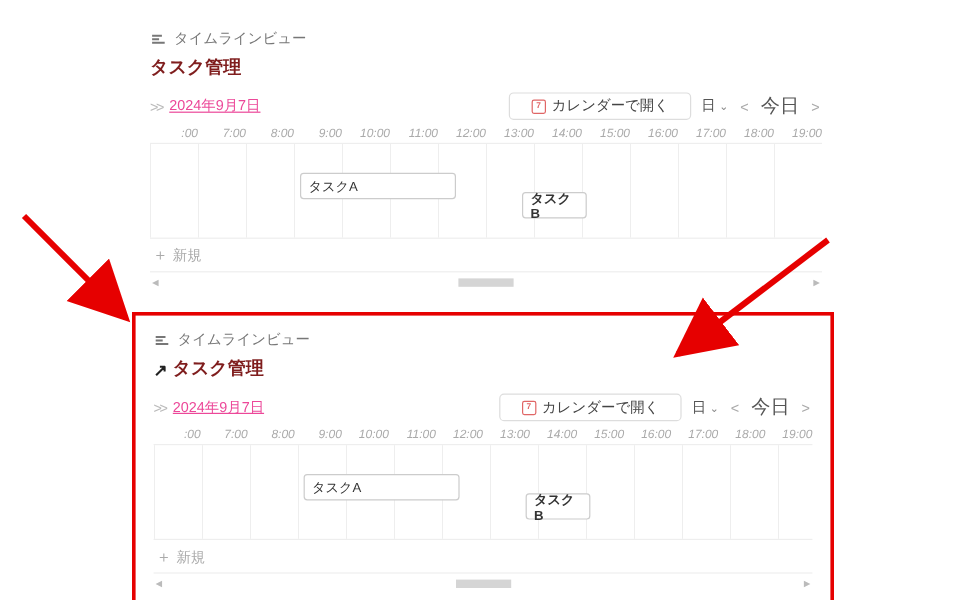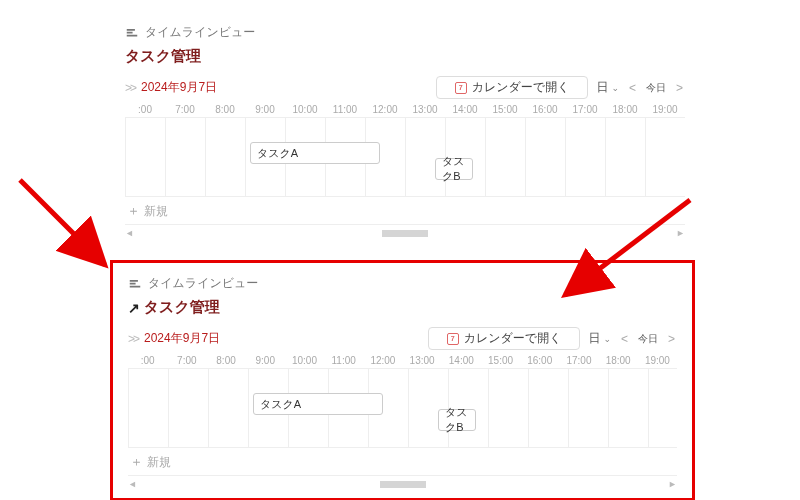--- a/index.html
+++ b/index.html
@@ -25,49 +25,49 @@
   .title-row { display: flex; align-items: center; gap: 4px; margin-bottom: 10px; }
   .title { font-size: 15px; font-weight: 700; color: #7f1d1d; }
   .arrow-out { font-size: 14px; color: #222; font-weight: 700; }
   .toolbar {
     display: flex; align-items: center; justify-content: space-between;
     font-size: 12px; color: #555; margin-bottom: 2px;
   }
   .tb-left { display: flex; align-items: center; gap: 6px; }
   .tb-right { display: flex; align-items: center; gap: 4px; }
   .chevrons { color: #bbb; font-size: 12px; letter-spacing: -2px; }
-  .date { color: #b91c1c; font-size: 12px; }
+  .date { color: #ec4899; font-size: 12px; text-decoration: underline; }
   .cal-open {
     display: inline-flex; align-items: center; gap: 5px;
     border: 1px solid #ddd; border-radius: 4px;
     padding: 2px 18px; font-size: 12px; color: #444;
     cursor: pointer;
   }
   .cal-icon {
     width: 12px; height: 12px; display: inline-flex;
     align-items: center; justify-content: center;
     border: 1px solid #e06666; border-radius: 2px;
     font-size: 7px; color: #e06666; font-weight: bold;
     position: relative;
   }
   .pill {
     display: inline-flex; align-items: center; gap: 3px;
     color: #555; font-size: 12px; padding: 2px 4px; cursor: pointer;
   }
   .caret { font-size: 9px; color: #888; }
-  .today { font-size: 10px; color: #555; padding: 2px 4px; cursor: pointer; }
+  .today { font-size: 16px; color: #555; padding: 2px 4px; cursor: pointer; }
   .nav-ch { color: #aaa; font-size: 12px; padding: 0 2px; cursor: pointer; }
 
   .time-ruler {
     display: grid;
     grid-template-columns: repeat(14, 1fr);
     font-size: 10px; color: #aaa;
     height: 16px; align-items: center;
   }
-  .time-ruler span { text-align: center; white-space: nowrap; }
+  .time-ruler span { text-align: right; white-space: nowrap; font-style: italic; }
 
   .grid-wrap {
     position: relative;
     height: 80px;
     border-top: 1px solid #eee;
     border-bottom: 1px solid #eee;
     background-image: repeating-linear-gradient(to right, #eee 0, #eee 1px, transparent 1px, transparent 40px);
     background-position: 0 0;
   }
   .task {
@@ -75,21 +75,21 @@
     background: #fff;
     border: 1px solid #ccc;
     border-radius: 3px;
     font-size: 11px; color: #333;
     padding: 3px 6px;
     height: 22px;
     display: flex; align-items: center;
     cursor: pointer;
   }
   .taskA { left: 125px; top: 24px; width: 130px; }
-  .taskB { left: 310px; top: 40px; width: 38px; }
+  .taskB { left: 310px; top: 40px; width: 54px; font-weight: bold; }
 
   .new-row {
     display: flex; align-items: center; gap: 4px;
     font-size: 12px; color: #aaa;
     padding: 5px 2px 4px 2px;
     cursor: pointer;
     border-bottom: 1px solid #eee;
   }
   .new-row .plus { font-size: 13px; }
 

